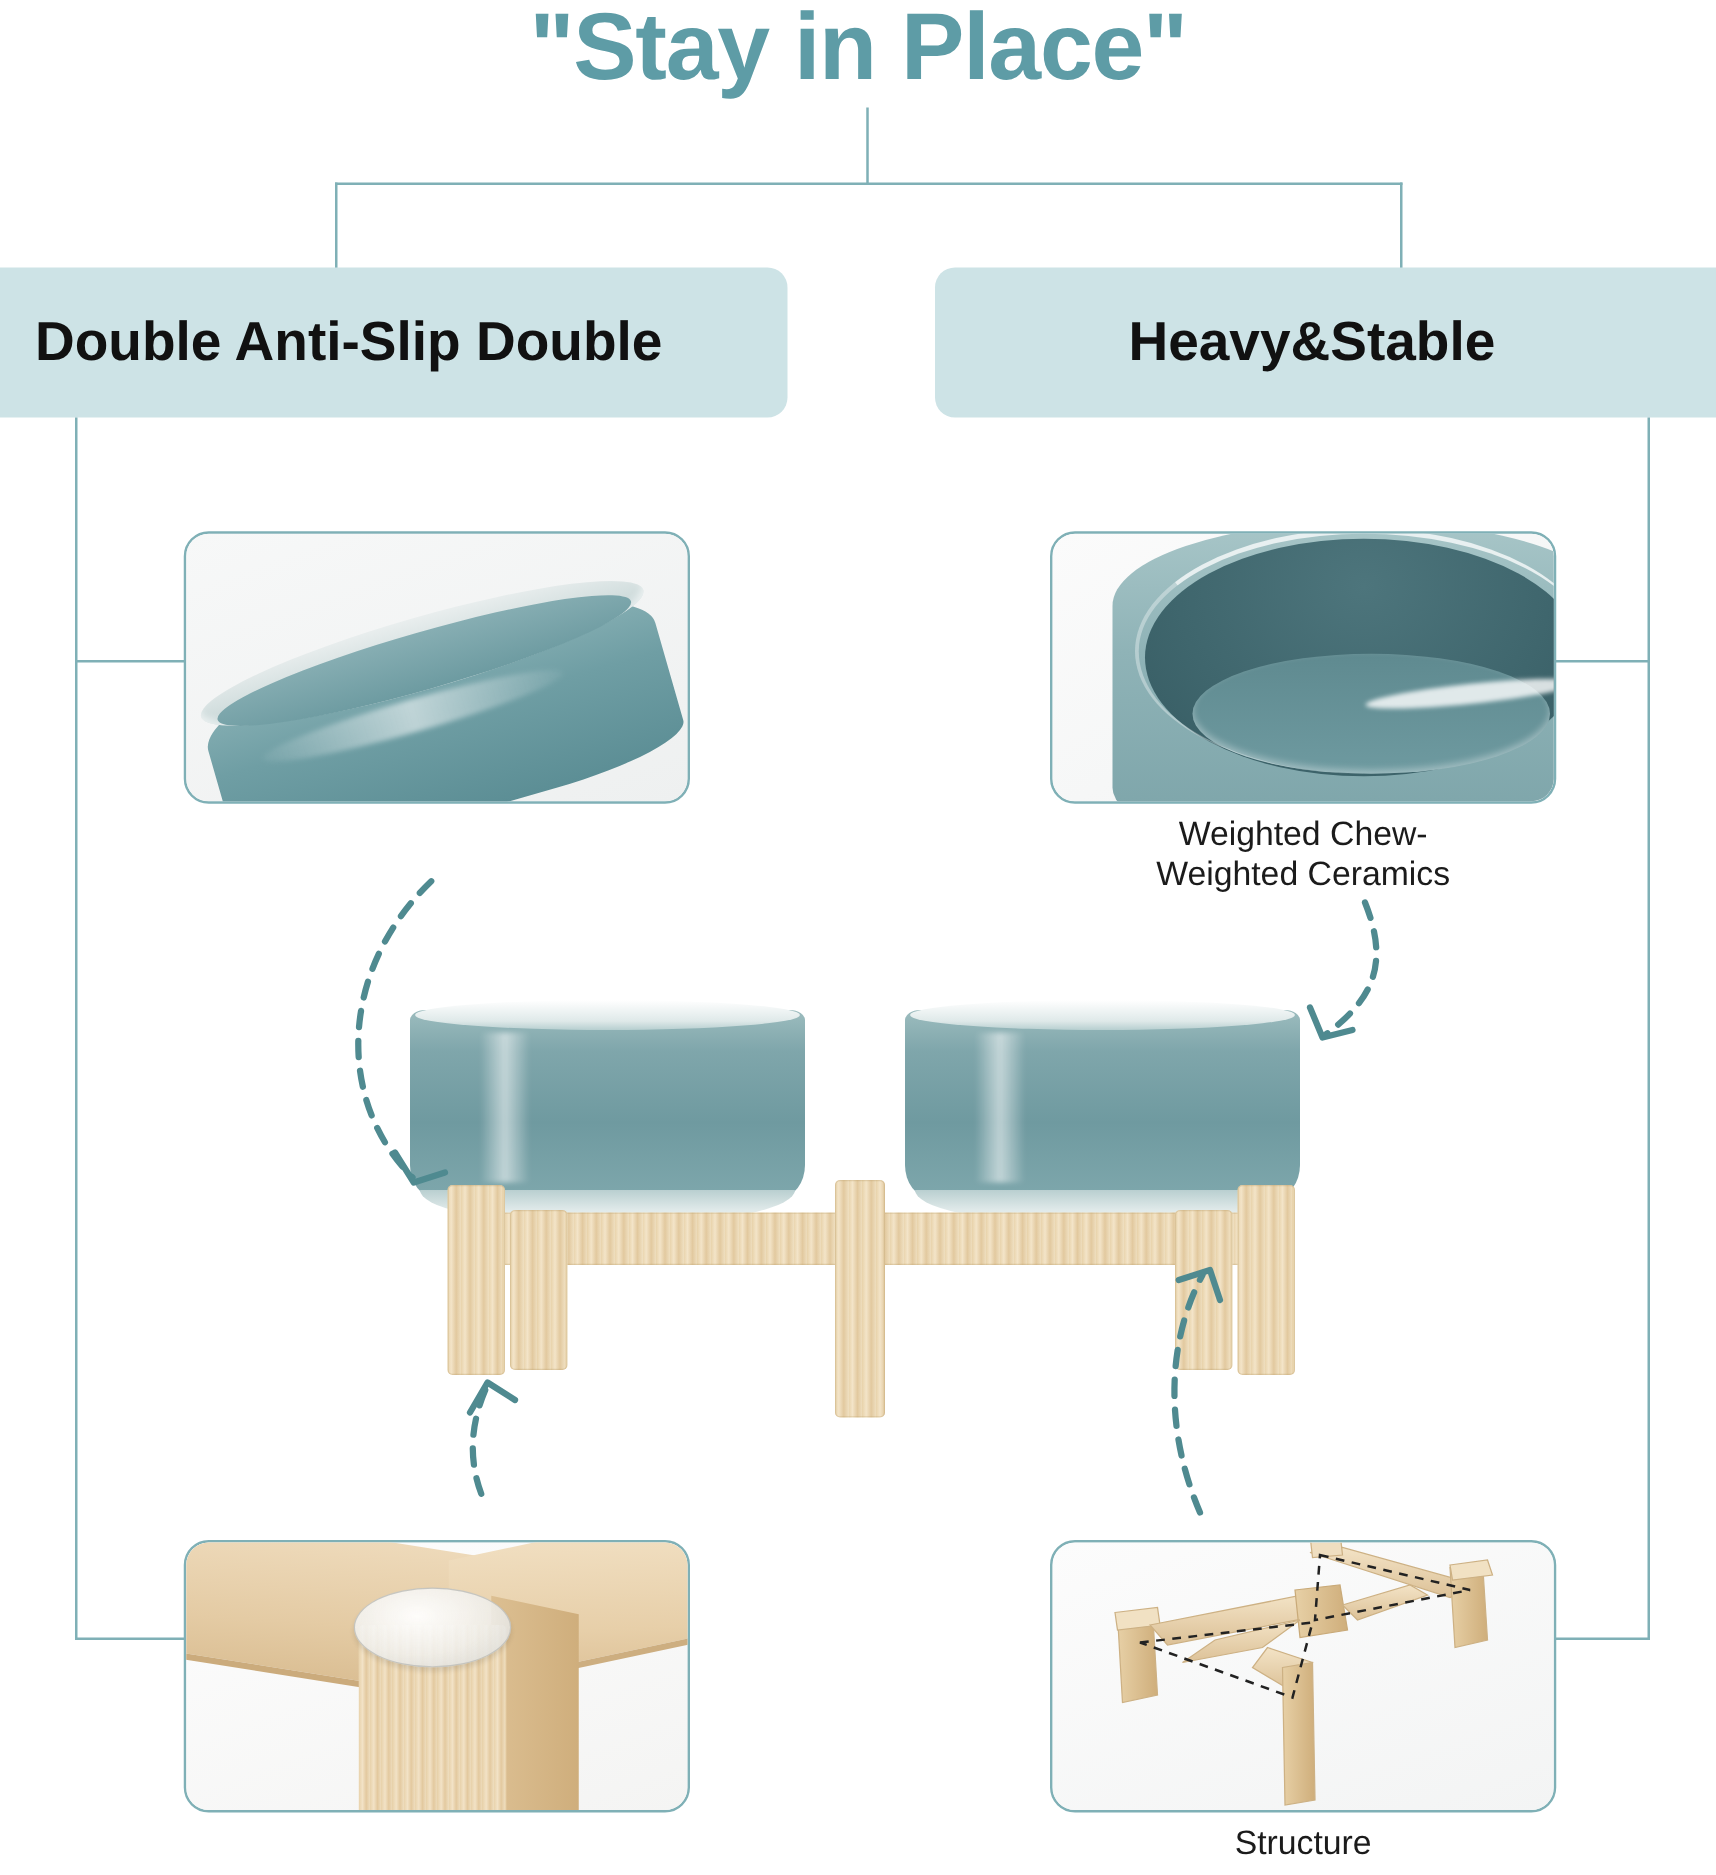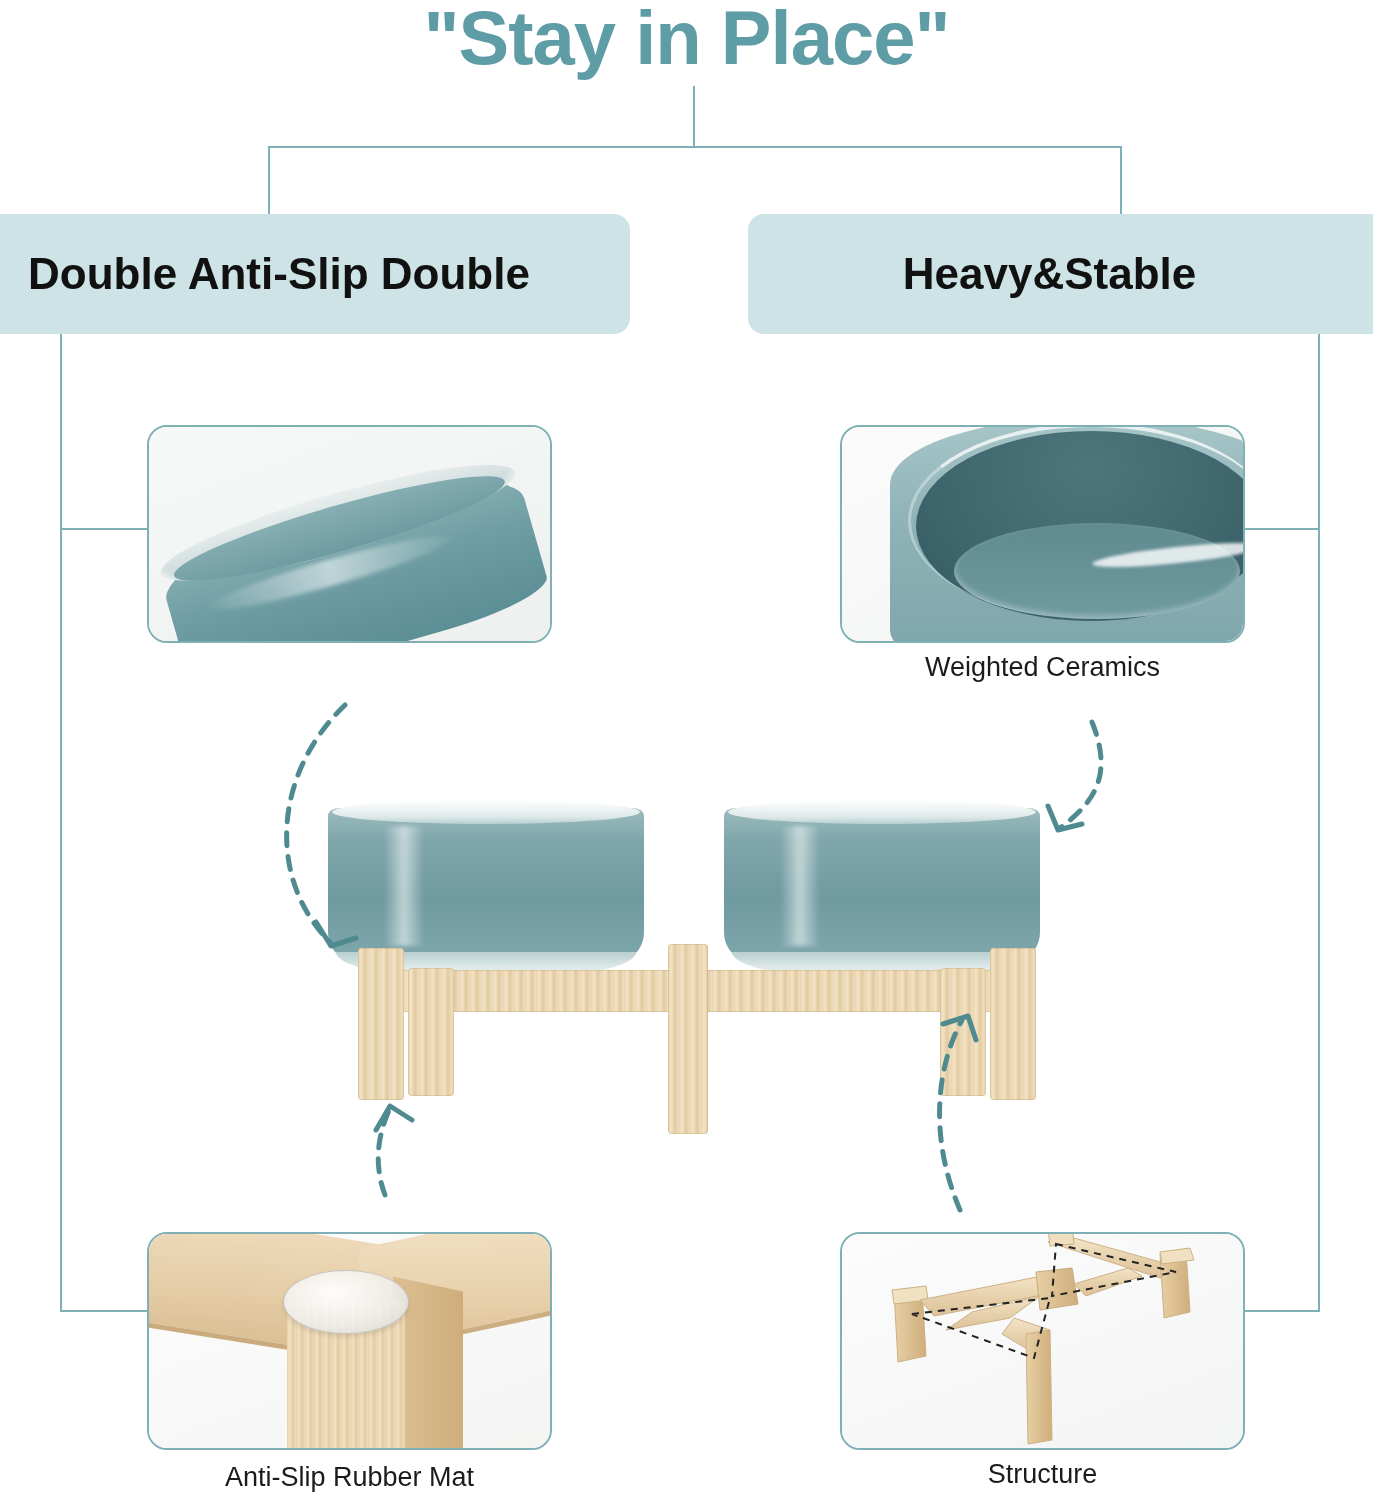--- a/index.html
+++ b/index.html
@@ -245,34 +245,32 @@
   <div class="frame" id="frame-tr">
     <div class="tr-scene">
       <div class="tr-outer"></div>
       <div class="tr-inner"></div>
       <div class="tr-base"></div>
       <div class="tr-innerlip"></div>
       <div class="tr-hl"></div>
     </div>
   </div>
   <div class="cap" id="cap-tr">
+    <div>Weighted Chew-</div>
     <div>Weighted Ceramics</div>
   </div>
 
   <div class="frame" id="frame-bl">
     <div class="bl-scene">
       <div class="bl-rail"></div>
       <div class="bl-rail2"></div>
       <div class="bl-legside"></div>
       <div class="bl-leg"></div>
       <div class="bl-pad"></div>
     </div>
-  </div>
-  <div class="cap" id="cap-bl">
-    <div>Anti-Slip Rubber Mat</div>
   </div>
 
   <div class="frame" id="frame-br">
     <div class="br-scene">
       <svg class="br-svg" width="401" height="214" viewBox="0 0 401 214">
         <defs>
           <linearGradient id="wg" x1="0" y1="0" x2="0" y2="1">
             <stop offset="0" stop-color="#f3e3c6"></stop>
               <stop offset="1" stop-color="#dcc197"></stop>
           </linearGradient>

